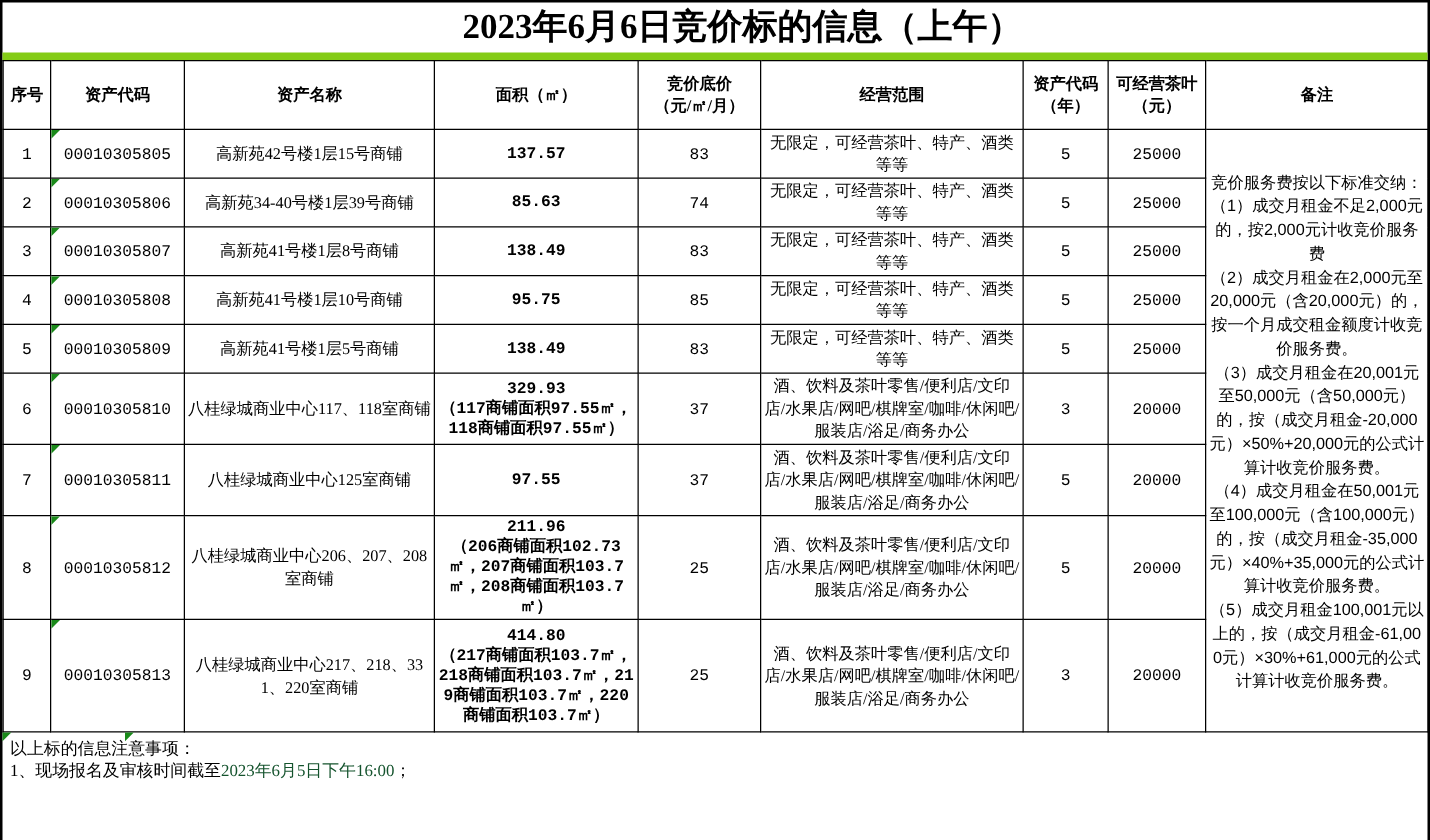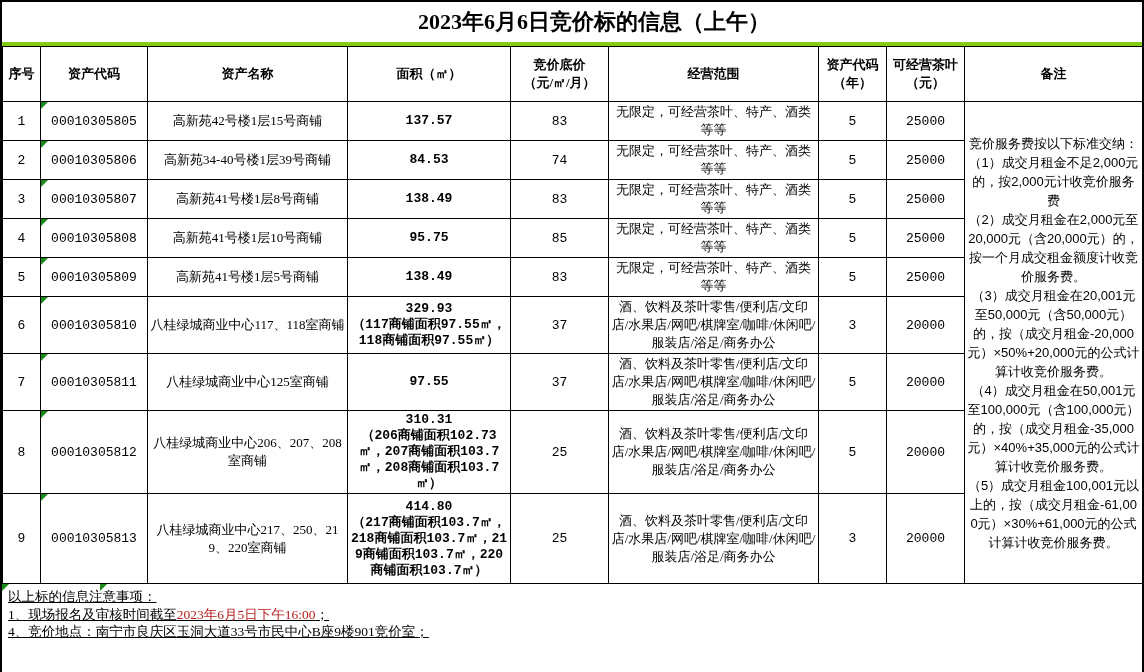--- a/index.html
+++ b/index.html
@@ -1,20 +1,20 @@
 <!DOCTYPE html>
 <html><head>
 <meta charset="utf-8">
 <style>
   html,body { margin:0; padding:0; background:#fff; }
   body { font-family:"Liberation Serif", serif; color:#000; }
   .sheet { position:relative; width:1140px; border:2px solid #000; margin:0; background:#fff; }
   .title-row {
     height:40px; line-height:40px; text-align:center;
-    font-weight:bold; font-size:22px; border-bottom:4px solid #84cc16;
+    font-weight:bold; font-size:28px; border-bottom:6px solid #84cc16;
     overflow:hidden;
     padding-left:44px;
   }
   table.bid { border-collapse:collapse; table-layout:fixed; width:100%; }
   table.bid th, table.bid td {
     border:1px solid #000; text-align:center; vertical-align:middle;
     font-size:13px; padding:1px 2px; overflow:hidden; word-break:break-all;
   }
   table.bid th { font-weight:bold; white-space:pre-line; }
   thead tr { height:55px;margin-left:45px; }
@@ -34,22 +34,22 @@
     padding:2px 3px; vertical-align:middle; font-family:Liberation Sans, sans-serif;
   }
   .green-tri {
     position:absolute; top:0; left:0; width:0; height:0;
     border-top:7px solid #1a8a1a; border-right:7px solid transparent;
   }
   .notes {
     position:relative; min-height:138px; padding:4px 6px 8px;
     font-size:13.5px; line-height:17.5px;
   }
-  .note-line { white-space:pre-wrap;text-decoration:underline; }
-  .red { color:#b91c1c; }
+  .note-line { white-space:pre-wrap; }
+  .red { color:#14532d; }
   .tri-notes-2 { left:98px; }
 </style>
 </head>
 <body>
 
 <div class="sheet">
   <div class="title-row">2023年6月6日竞价标的信息（上午）</div>
 
   <table class="bid">
     <colgroup>
@@ -93,21 +93,21 @@
 （1）成交月租金不足2,000元的，按2,000元计收竞价服务费
 （2）成交月租金在2,000元至20,000元（含20,000元）的，按一个月成交租金额度计收竞价服务费。
 （3）成交月租金在20,001元至50,000元（含50,000元）的，按（成交月租金-20,000元）×50%+20,000元的公式计算计收竞价服务费。
 （4）成交月租金在50,001元至100,000元（含100,000元）的，按（成交月租金-35,000元）×40%+35,000元的公式计算计收竞价服务费。
 （5）成交月租金100,001元以上的，按（成交月租金-61,000元）×30%+61,000元的公式计算计收竞价服务费。</td>
         </tr>
         <tr>
           <td class="col-no">2</td>
           <td class="col-code"><span class="green-tri"></span>00010305806</td>
           <td class="col-name">高新苑34-40号楼1层39号商铺</td>
-          <td class="col-area">84.53</td>
+          <td class="col-area">85.63</td>
           <td class="col-price">74</td>
           <td class="col-scope">无限定，可经营茶叶、特产、酒类等等</td>
           <td class="col-term">5</td>
           <td class="col-deposit">25000</td>
         </tr>
         <tr>
           <td class="col-no">3</td>
           <td class="col-code"><span class="green-tri"></span>00010305807</td>
           <td class="col-name">高新苑41号楼1层8号商铺</td>
           <td class="col-area">138.49</td>
@@ -154,44 +154,43 @@
           <td class="col-area">97.55</td>
           <td class="col-price">37</td>
           <td class="col-scope">酒、饮料及茶叶零售/便利店/文印店/水果店/网吧/棋牌室/咖啡/休闲吧/服装店/浴足/商务办公</td>
           <td class="col-term">5</td>
           <td class="col-deposit">20000</td>
         </tr>
         <tr>
           <td class="col-no">8</td>
           <td class="col-code"><span class="green-tri"></span>00010305812</td>
           <td class="col-name">八桂绿城商业中心206、207、208室商铺</td>
-          <td class="col-area">310.31
+          <td class="col-area">211.96
 （206商铺面积102.73㎡，207商铺面积103.7㎡，208商铺面积103.7㎡）</td>
           <td class="col-price">25</td>
           <td class="col-scope">酒、饮料及茶叶零售/便利店/文印店/水果店/网吧/棋牌室/咖啡/休闲吧/服装店/浴足/商务办公</td>
           <td class="col-term">5</td>
           <td class="col-deposit">20000</td>
         </tr>
         <tr>
           <td class="col-no">9</td>
           <td class="col-code"><span class="green-tri"></span>00010305813</td>
-          <td class="col-name">八桂绿城商业中心217、250、219、220室商铺</td>
+          <td class="col-name">八桂绿城商业中心217、218、331、220室商铺</td>
           <td class="col-area">414.80
 （217商铺面积103.7㎡，218商铺面积103.7㎡，219商铺面积103.7㎡，220商铺面积103.7㎡）</td>
           <td class="col-price">25</td>
           <td class="col-scope">酒、饮料及茶叶零售/便利店/文印店/水果店/网吧/棋牌室/咖啡/休闲吧/服装店/浴足/商务办公</td>
           <td class="col-term">3</td>
           <td class="col-deposit">20000</td>
         </tr>
       </tbody>
   </table>
 
   <div class="notes">
     <span class="green-tri"></span>
     <span class="green-tri tri-notes-2"></span>
     <div>
         <div class="note-line"><span>以上标的信息注意事项：</span></div>
         <div class="note-line"><span>1、现场报名及审核时间截至</span><span class="red">2023年6月5日下午16:00</span><span>；</span></div>
-        <div class="note-line"><span>4、竞价地点：南宁市良庆区玉洞大道33号市民中心B座9楼901竞价室；</span></div>
       </div>
   </div>
 
 </div>
 
 </body></html>

